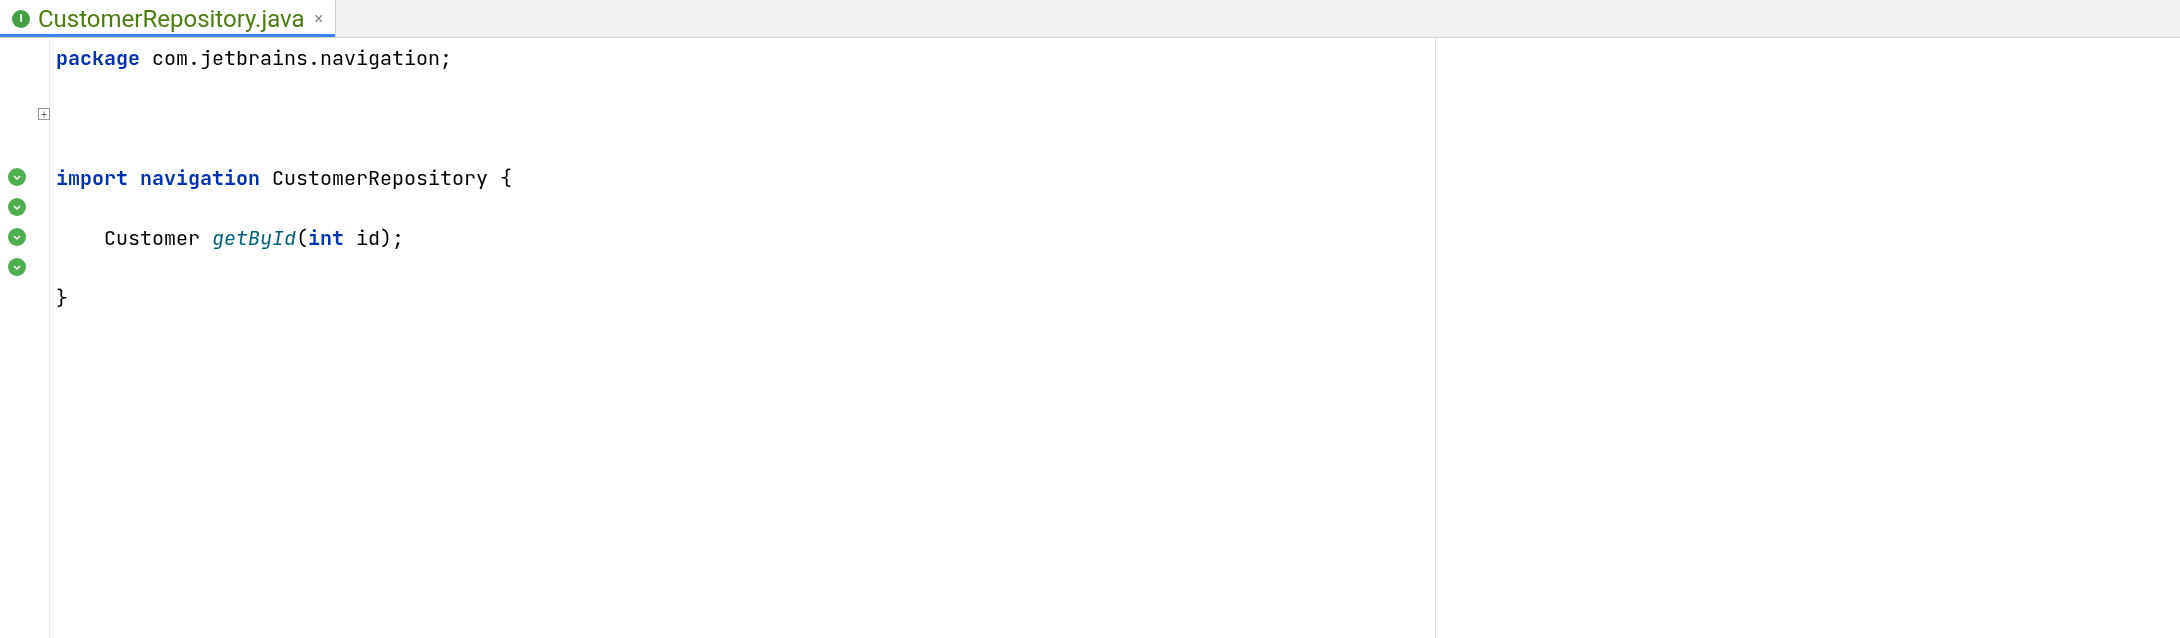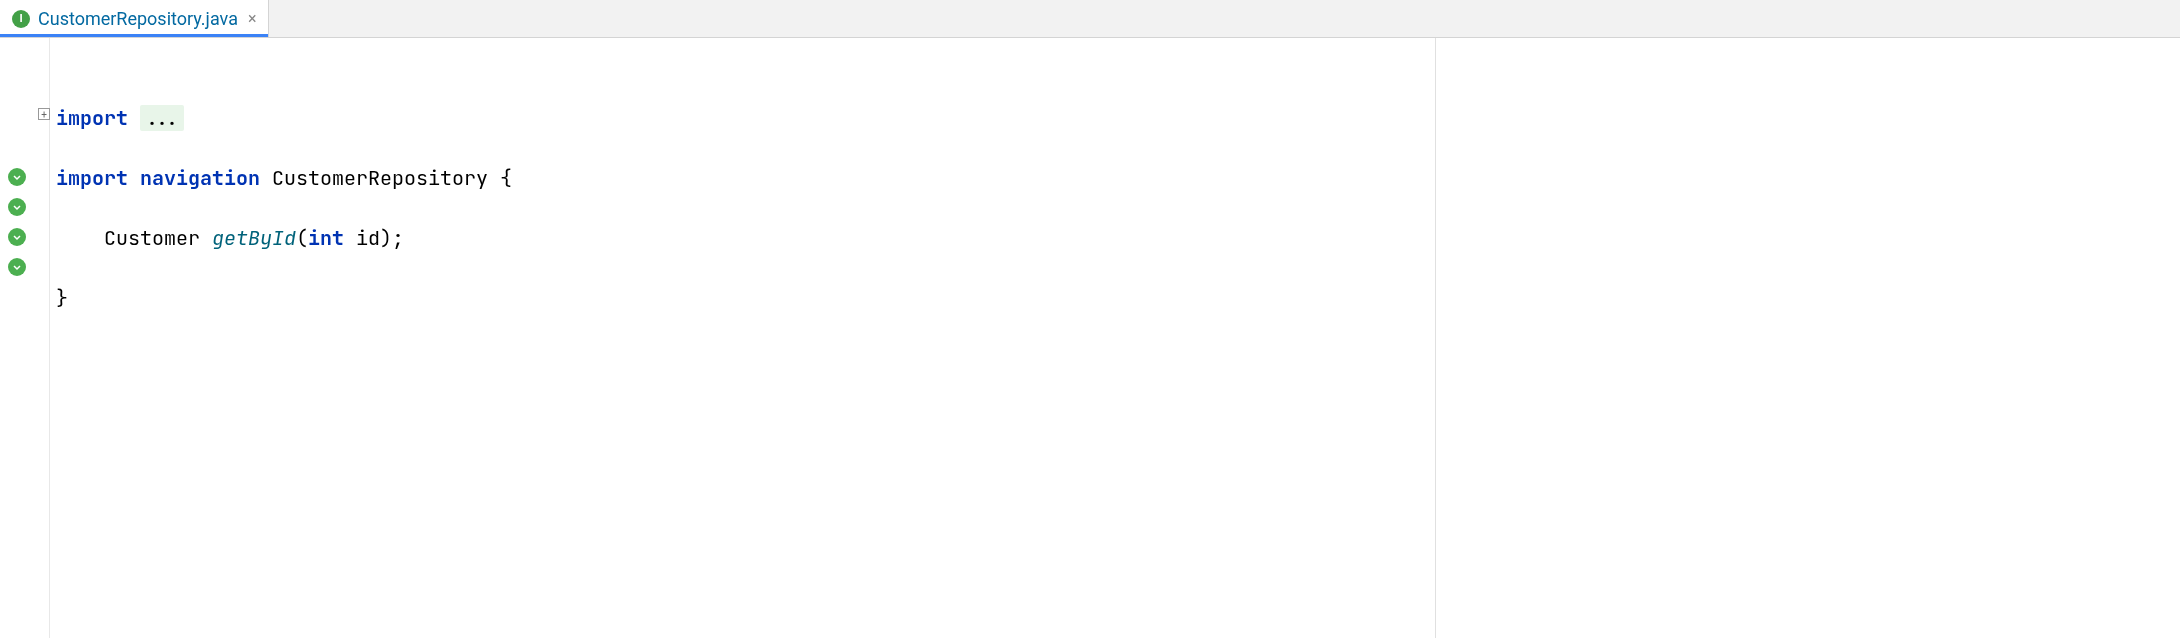--- a/index.html
+++ b/index.html
@@ -47,22 +47,22 @@
       background: #43a047;
       color: #ffffff;
       display: flex;
       align-items: center;
       justify-content: center;
       font-size: 11px;
       font-weight: bold;
       margin-right: 8px;
     }
     .tab-label {
-      font-size: 18px;
-      color: #0369a1;
+      font-size: 24px;
+      color: #4d7c0f;
     }
     .tab-close {
       margin-left: 10px;
       font-size: 16px;
       color: #888;
       cursor: pointer;
     }
     .editor-area {
       display: flex;
       height: calc(100% - 38px);
@@ -188,22 +188,22 @@
       <svg viewBox="0 0 10 10">
           <path d="M2 4 L5 7 L8 4" stroke="#fff" stroke-width="1.5" fill="none"></path>
         </svg>
     </div>
     <div class="fold-icon" style="top: 70px;">
       <span>+</span>
     </div>
   </div>
 
   <div class="code">
-
-    <div class="code-line" style="top: 65px;"><span class="kw">import</span> <span class="folded">...</span></div>
+    <div class="code-line" style="top: 5px;"><span class="kw">package</span><span class="pkg"> com.jetbrains.navigation</span><span class="punct">;</span></div>
+
 
     <div class="code-line" style="top: 125px;"><span class="kw">import</span> <span class="kw">navigation</span><span class="type"> CustomerRepository </span><span class="punct">{</span></div>
 
 
     <div class="code-line" style="top: 185px;">    <span class="type">Customer </span><span class="method">getById</span><span class="punct">(</span><span class="kw">int</span><span class="param"> id)</span><span class="punct">;</span></div>
 
 
     <div class="code-line" style="top: 245px;"><span class="punct">}</span></div>
   </div>
 </div>

